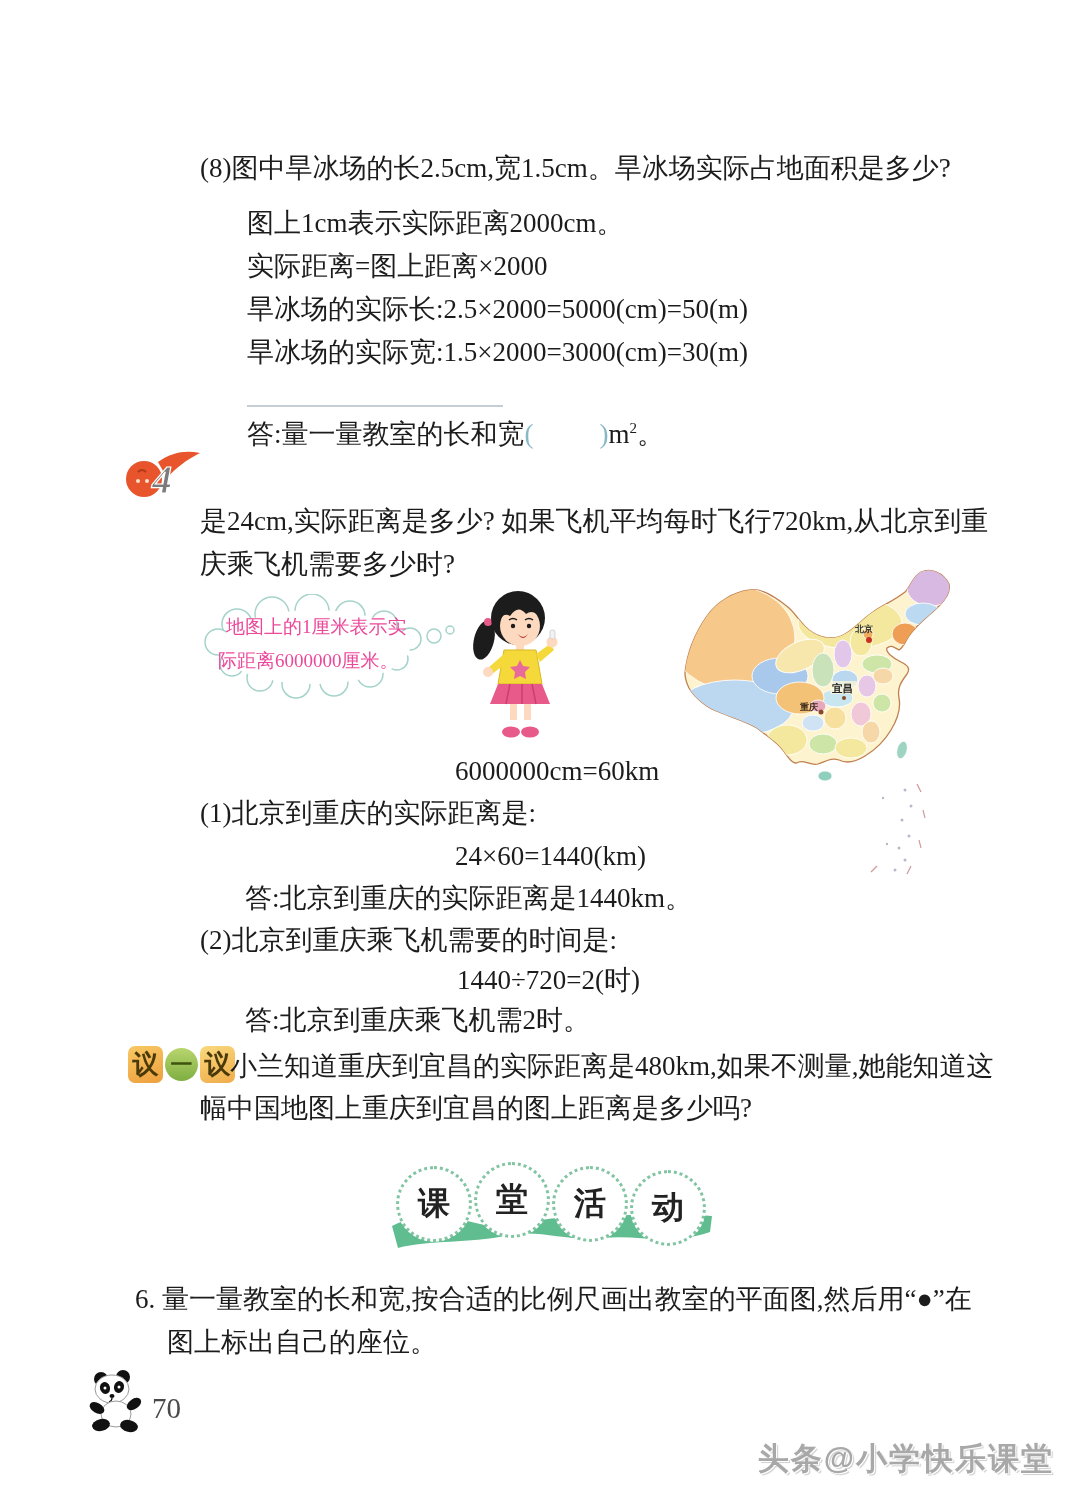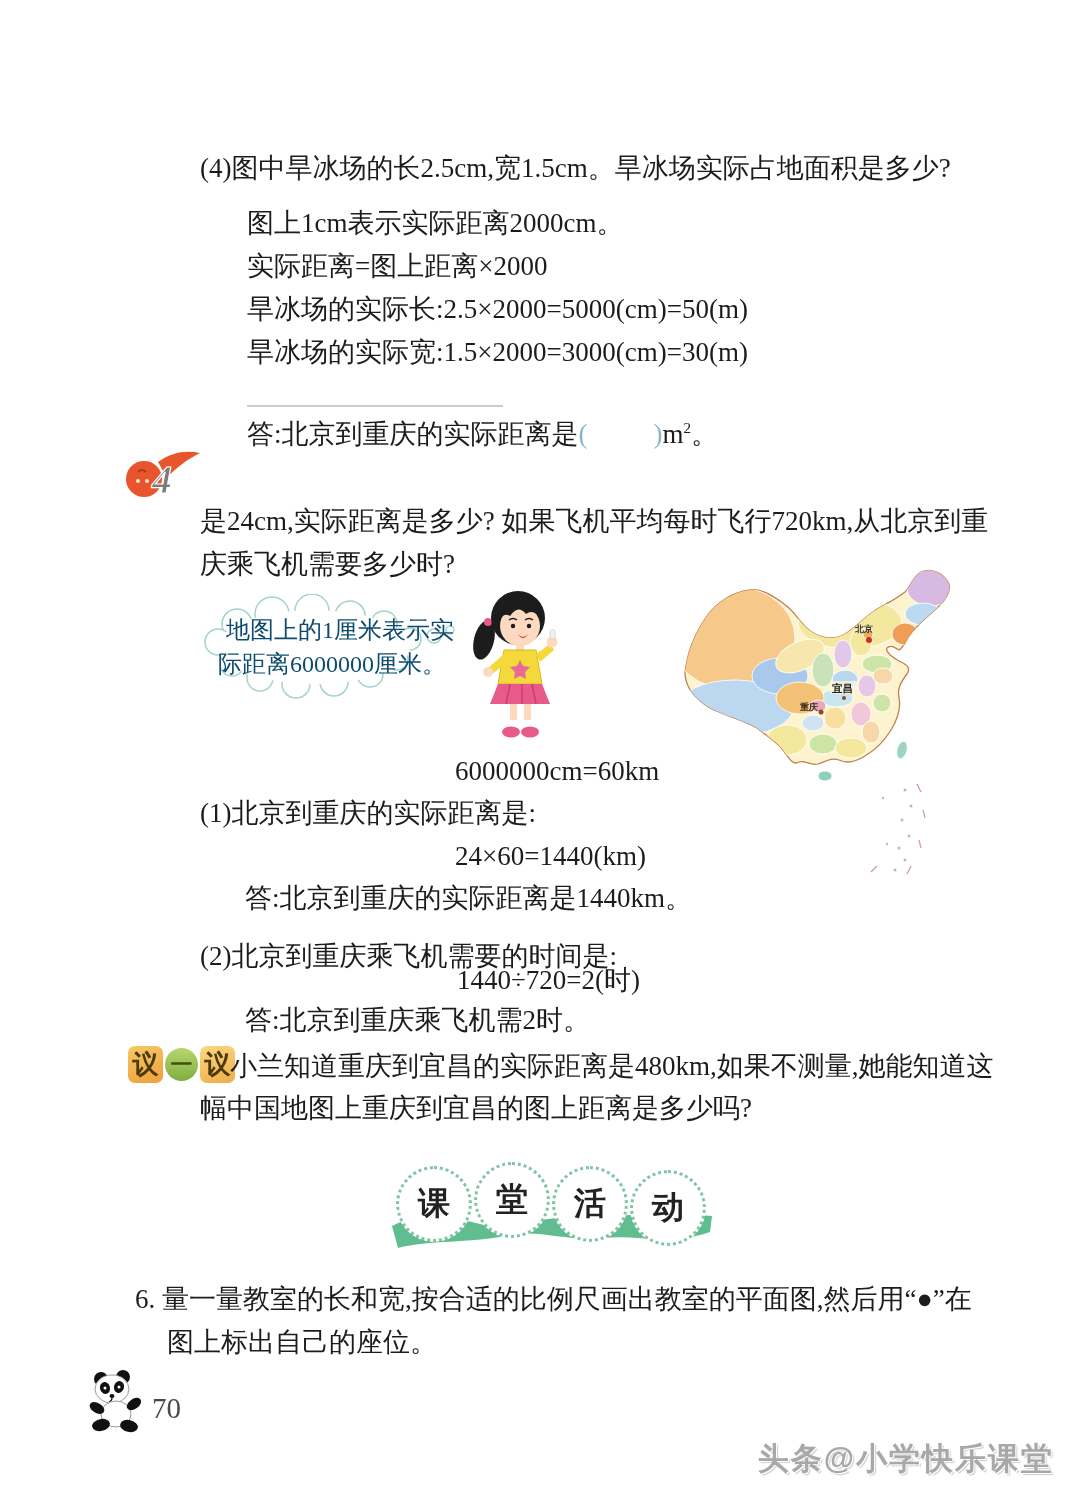--- a/index.html
+++ b/index.html
@@ -9,21 +9,21 @@
   }
   .t { position:absolute; white-space:nowrap; font-size:27px; line-height:1.25; color:#1c1c1c; }
   .blank-line {
     display:inline-block; width:256px; height:26px;
     border-bottom:2px solid #c4ced6; vertical-align:baseline;
   }
   .paren { color:#86b8c8; }
   .paren-gap { display:inline-block; width:66px; }
   sup { font-size:15px; }
   .bubble { position:absolute; left:192px; top:594px; width:280px; height:115px; }
-  .bubble-text { position:absolute; font-size:24px; white-space:nowrap; color:#0c4a6e; }
+  .bubble-text { position:absolute; font-size:19px; white-space:nowrap; color:#ec4899; }
   .badge4 { position:absolute; left:118px; top:448px; width:86px; height:60px; }
   .discuss-badge { position:absolute; left:128px; top:1046px; display:flex; align-items:center; }
   .tile {
     display:inline-flex; align-items:center; justify-content:center;
     width:35px; height:37px; border-radius:7px;
     font-size:26px; font-weight:700; color:#4a3a0a;
     font-family:"Liberation Serif", serif;
   }
   .tile-1 { background:linear-gradient(160deg,#f7c964,#ee9f3e); }
   .tile-2 { width:33px; height:33px; border-radius:50%; margin:0 2px;
@@ -45,30 +45,30 @@
     position:absolute; right:26px; top:1438px; font-size:31px; letter-spacing:2px;
     color:#a8a8a8; text-shadow:1px 1px 0 #ffffff, 2px 2px 1px #cfcfcf;
     font-family:"Liberation Sans", sans-serif; font-weight:700;
   }
 </style>
 </head>
 <body>
 
 <div class="page">
 
-  <div class="t" style="left:200px; top:152px;">(4)图中旱冰场的长2.5cm,宽1.5cm。旱冰场实际占地面积是多少?</div>
+  <div class="t" style="left:200px; top:152px;">(8)图中旱冰场的长2.5cm,宽1.5cm。旱冰场实际占地面积是多少?</div>
   <div class="t" style="left:247px; top:207px;">图上1cm表示实际距离2000cm。</div>
   <div class="t" style="left:247px; top:250px;">实际距离=图上距离×2000</div>
   <div class="t" style="left:247px; top:293px;">旱冰场的实际长:2.5×2000=5000(cm)=50(m)</div>
   <div class="t" style="left:247px; top:336px;">旱冰场的实际宽:1.5×2000=3000(cm)=30(m)</div>
   <div class="t" style="left:247px; top:379px;">
     <span class="blank-line"></span>
   </div>
   <div class="t" style="left:247px; top:418px;">
-    <span>答:北京到重庆的实际距离是</span><span class="paren">(</span><span class="paren-gap"></span><span class="paren">)</span><span>m</span><sup>2</sup><span>。</span>
+    <span>答:量一量教室的长和宽</span><span class="paren">(</span><span class="paren-gap"></span><span class="paren">)</span><span>m</span><sup>2</sup><span>。</span>
   </div>
 
   <div class="badge4">
     <svg width="86" height="60" viewBox="0 0 86 60">
       <path d="M40,14 C54,4 68,2 82,5 C68,12 58,20 49,30 Z" fill="#e8542c"></path>
       <circle cx="26" cy="31" r="18" fill="#e8542c"></circle>
       <path d="M20,24 q4,-4 8,0" stroke="#b23a18" stroke-width="2" fill="none"></path>
       <circle cx="20" cy="33" r="2" fill="#f8e0c8"></circle>
       <circle cx="29" cy="33" r="2" fill="#f8e0c8"></circle>
       <text x="34" y="45" font-size="40" font-style="italic" font-weight="700" fill="#7b7b7b" stroke="#ffffff" stroke-width="1.2" font-family="Liberation Serif, serif">4</text>
@@ -233,21 +233,21 @@
       <circle cx="189" cy="150" r="2" fill="#8a4a2a"></circle>
       <text x="145" y="162" font-size="9" font-weight="700" fill="#42301e" font-family="Liberation Serif, serif">重庆</text>
       <circle cx="166" cy="164" r="2.5" fill="#8a4a2a"></circle>
     </svg>
   </div>
 
   <div class="t" style="left:455px; top:755px;">6000000cm=60km</div>
   <div class="t" style="left:200px; top:797px;">(1)北京到重庆的实际距离是:</div>
   <div class="t" style="left:455px; top:840px;">24×60=1440(km)</div>
   <div class="t" style="left:245px; top:882px;">答:北京到重庆的实际距离是1440km。</div>
-  <div class="t" style="left:200px; top:924px;margin-top:16px;">(2)北京到重庆乘飞机需要的时间是:</div>
+  <div class="t" style="left:200px; top:924px;">(2)北京到重庆乘飞机需要的时间是:</div>
   <div class="t" style="left:457px; top:964px;">1440÷720=2(时)</div>
   <div class="t" style="left:245px; top:1004px;">答:北京到重庆乘飞机需2时。</div>
 
   <div class="discuss-badge">
     <span class="tile tile-1">议</span>
     <span class="tile tile-2">一</span>
     <span class="tile tile-3">议</span>
   </div>
   <div class="t" style="left:230px; top:1050px;">小兰知道重庆到宜昌的实际距离是480km,如果不测量,她能知道这</div>
   <div class="t" style="left:200px; top:1092px;">幅中国地图上重庆到宜昌的图上距离是多少吗?</div>

